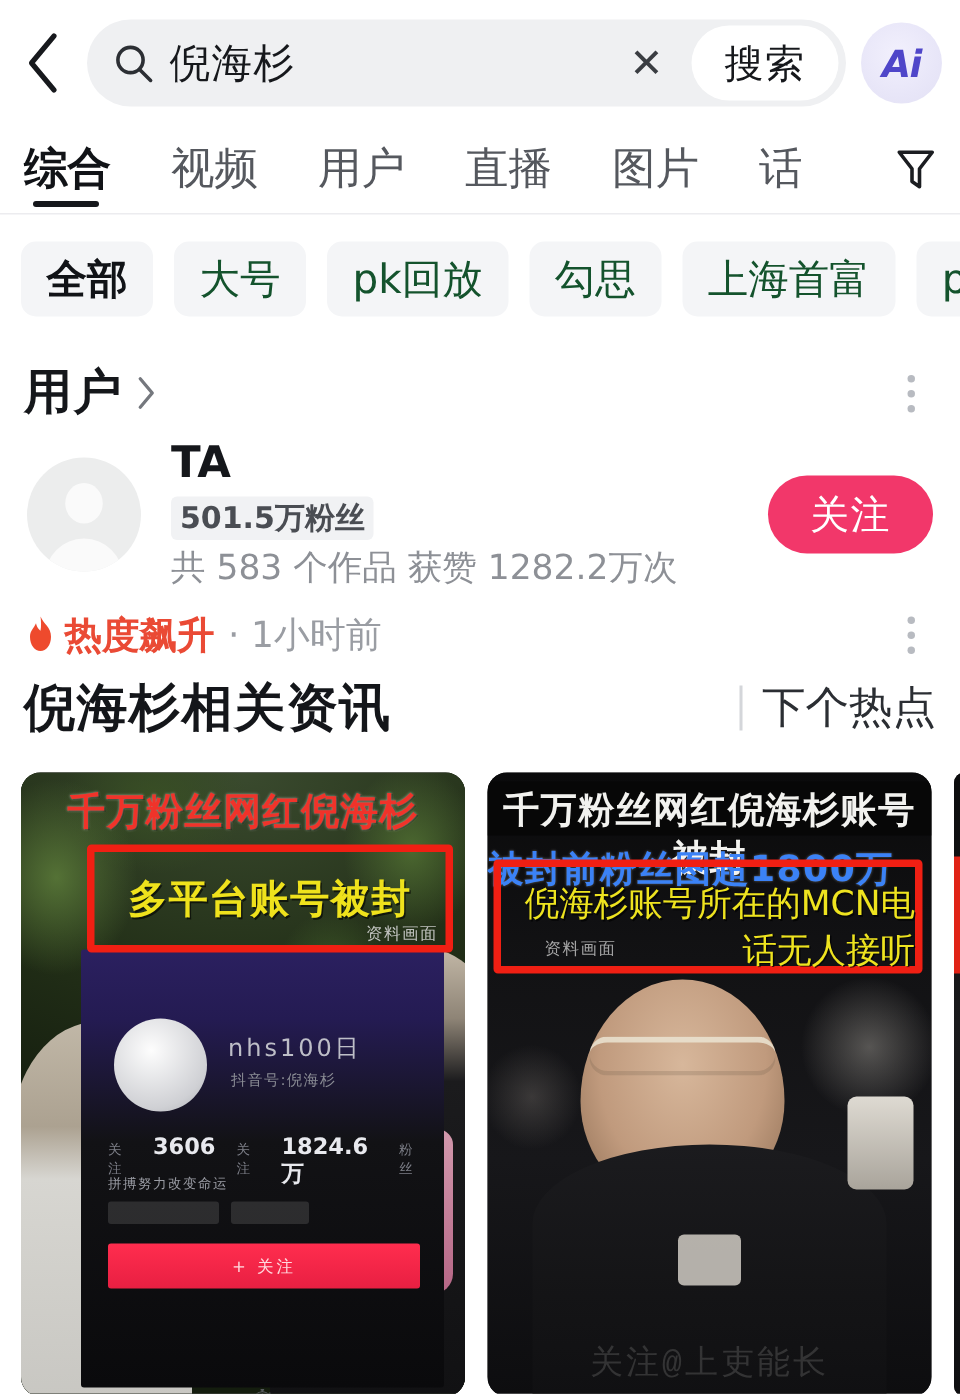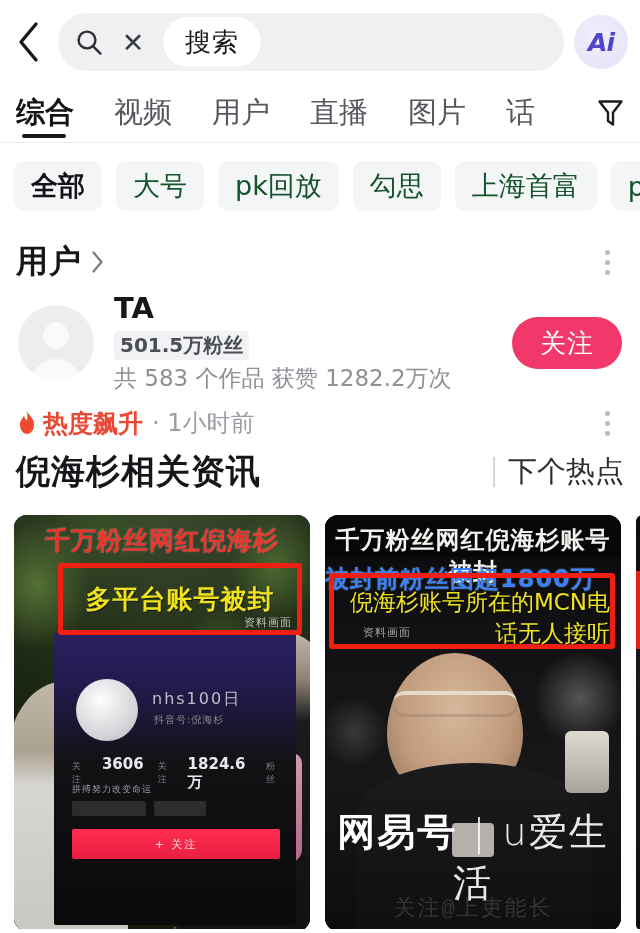--- a/index.html
+++ b/index.html
@@ -451,20 +451,21 @@
     </span>
   </div>
 
   <div class="searchbar">
     <span class="search-icon">
       <svg width="27" height="27" viewBox="0 0 27 27" fill="none">
         <circle cx="11" cy="11" r="8.4" stroke="#2c2f34" stroke-width="2.4"></circle>
         <path d="M17.4 17.6 L24.4 24.6" stroke="#2c2f34" stroke-width="2.4" stroke-linecap="round"></path>
       </svg>
     </span>
+    <div class="search-text">倪海杉</div>
     <div class="clear-btn">✕</div>
     <div class="search-submit">搜索</div>
   </div>
 
   <div class="ai-badge">
     <span>Ai</span>
   </div>
 </div>
 
 <div class="tabs">
@@ -604,25 +605,20 @@
     <div class="rc-phone"></div>
 
     <div class="rc-titlebar"></div>
     <div class="rc-headline">千万粉丝网红倪海杉账号被封</div>
     <div class="rc-subline">被封前粉丝图超1800万</div>
     <div class="rc-redbox">
       <span>倪海杉账号所在的MCN电话无人接听</span>
     </div>
     <div class="rc-srcmark">资料画面</div>
 
-    <div class="rc-watermark">
-      <span>网易号</span>
-      <span class="thin">|</span>
-      <span class="thin">u爱生活</span>
-    </div>
     <div class="rc-overlay-text">关注@上吏能长</div>
   </div>
 
   <div class="card peek">
     <div class="peek-art"></div>
     <div class="peek-red"></div>
   </div>
 
 </div>
 

